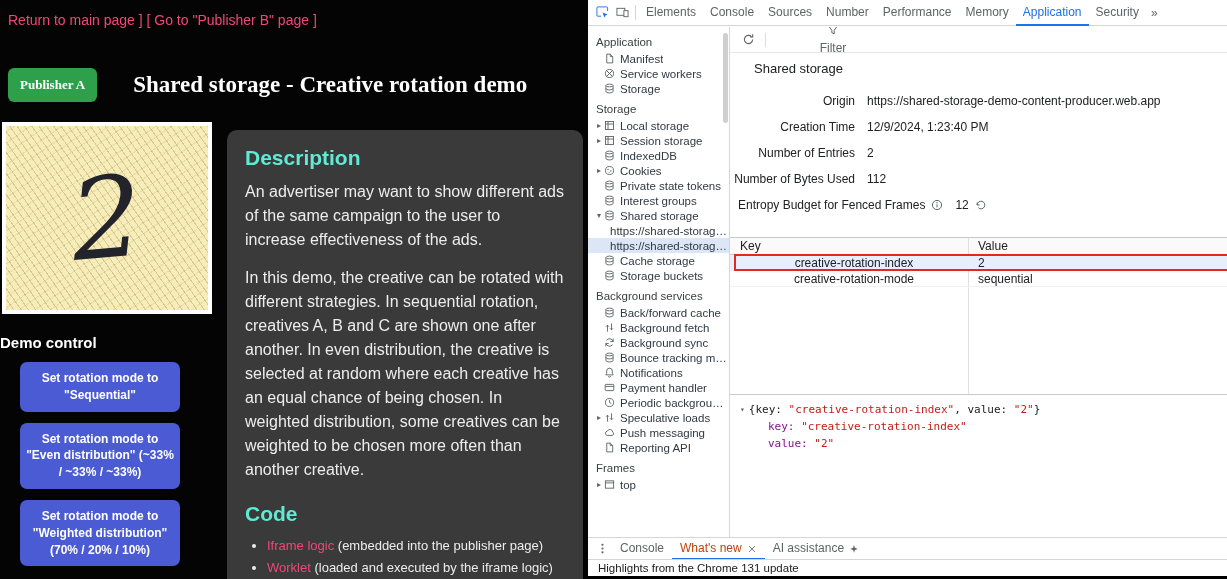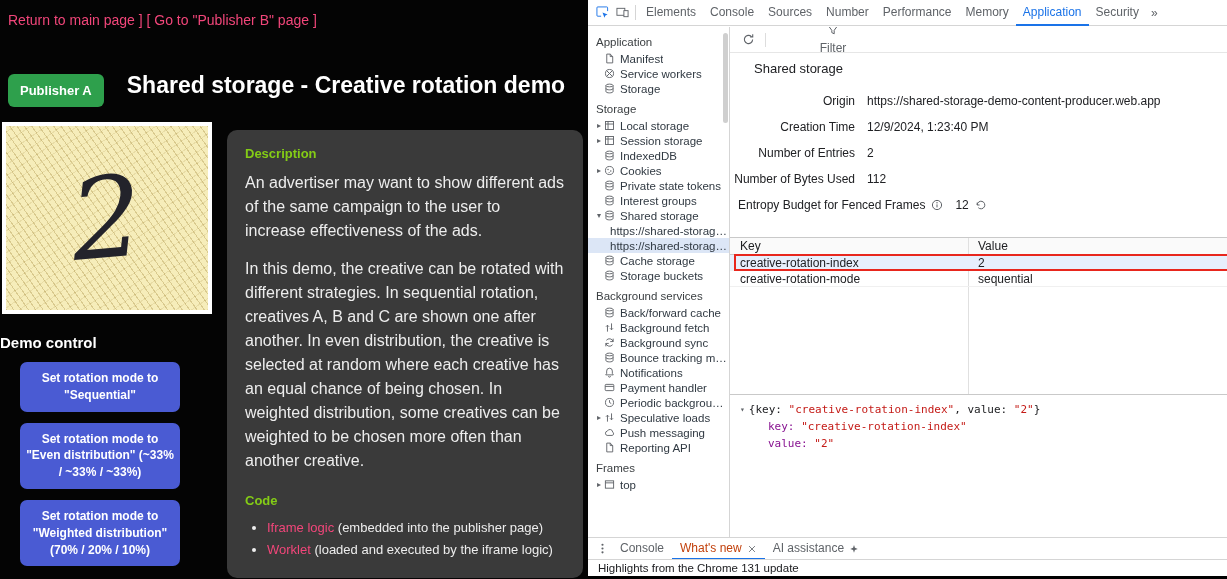--- a/index.html
+++ b/index.html
@@ -5,36 +5,36 @@
   * { box-sizing: border-box; }
   html,body { margin:0; padding:0; }
   body {
     width:1227px; height:579px; position:relative; overflow:hidden;
     background:#000; font-family:"Liberation Sans", sans-serif;
   }
 
   
   .demo-page { position:absolute; left:0; top:0; width:588px; height:579px; background:#040404; color:#fff; }
   .top-links { position:absolute; left:8px; top:12px; font-size:14px; color:#f2467a; cursor:pointer; white-space:nowrap; }
-  .header-row { position:absolute; left:8px; top:64px; display:flex; align-items:flex-end; gap:15px; }
+  .header-row { position:absolute; left:8px; top:64px; display:flex; align-items:center; gap:28px;font-family:Liberation Serif, serif; }
   .badge { background:#2ea04c; color:#fff; font-weight:bold; font-size:13px; padding:9px 12px; border-radius:6px; white-space:nowrap; }
   .page-title { margin:8px; font-size:23px; font-weight:bold; color:#fff; white-space:nowrap; }
   .creative { position:absolute; left:2px; top:122px; width:210px; height:192px; border:4px solid #fff;
     background-color:#f6edba;
     background-image:
       repeating-linear-gradient(55deg, rgba(150,120,40,.30) 0 1px, transparent 1px 6px),
       repeating-linear-gradient(-35deg, rgba(150,120,40,.14) 0 1px, transparent 1px 9px);
     display:flex; align-items:center; justify-content:center; }
   .creative-num { font-family:"DejaVu Serif", serif; font-style:italic; font-size:112px; line-height:1; color:#23232b; transform:rotate(-5deg); }
   .demo-heading { position:absolute; left:0; top:334px; width:212px; font-size:15px; font-weight:bold; }
   .demo-buttons { position:absolute; left:20px; top:362px; width:160px; display:flex; flex-direction:column; gap:11px; }
   .demo-btn { background:#4a5bd3; color:#fff; border:none; border-radius:7px; padding:8px 6px;
     font-family:inherit; font-size:12px; font-weight:bold; line-height:1.4; text-align:center; cursor:pointer; }
   .desc-panel { position:absolute; left:227px; top:130px; width:356px; min-height:390px; background:#3a3a3a; border-radius:10px; padding:16px 18px; }
-  .desc-panel h2 { margin:0 0 10px; font-size:13px; font-weight:bold; color:#84cc16; }
+  .desc-panel h2 { margin:0 0 10px; font-size:21px; font-weight:bold; color:#5eead4; }
   .desc-panel h2.code-h { margin-top:20px; }
   .desc-panel p { margin:0 0 14px; font-size:16px; line-height:1.5; color:#ededed; }
   .code-list { margin:0; padding-left:22px; font-size:13px; line-height:1.55; color:#ededed; }
   .code-list li { margin-bottom:2px; }
   .code-link { color:#f2467a; cursor:pointer; }
 
   
   .devtools { position:absolute; left:588px; top:0; width:764px; height:576px; background:#fff; color:#202124; font-size:12px; }
   .icn { display:inline-flex; align-items:center; justify-content:center; color:#5f6368; }
   .icn svg { width:12px; height:12px; display:block; }
@@ -78,21 +78,21 @@
   .meta-value { margin-left:12px; color:#202124; }
   .meta-row.wide .meta-label { width:auto; flex:none; text-align:left; margin-left:8px; }
   .meta-row .icn { margin-left:6px; cursor:pointer; }
 
   .ss-table { margin-top:19px; position:relative; height:158px; border-top:1px solid #c9c9c9; border-bottom:1px solid #c9c9c9; background:#fff; }
   .ss-table .colline { position:absolute; left:238px; top:0; bottom:0; width:1px; background:#e0e0e0; }
   .th-row { display:flex; height:17px; line-height:17px; border-bottom:1px solid #c9c9c9; background:#fafafa; color:#202124; }
   .th.key { width:238px; flex:none; padding-left:10px; }
   .th.val { padding-left:10px; }
   .tr { display:flex; height:16px; line-height:16px; position:relative; border-bottom:1px solid #f0f0f0; cursor:pointer; }
-  .tr .td.key { width:238px; flex:none; padding-left:10px; overflow:hidden; }
+  .tr .td.key { width:238px; flex:none; padding-left:10px; overflow:hidden;text-align:center; }
   .tr .td.val { padding-left:10px; }
   .tr.selected { background:#e7effc; }
   .annot { position:absolute; left:4px; right:10px; top:-1px; bottom:-1px; border:2px solid #e8261d; pointer-events:none; }
 
   .ss-preview { padding:8px 10px; font-family:"DejaVu Sans Mono", monospace; font-size:11px; color:#202124; }
   .pv-summary { display:flex; align-items:flex-start; gap:4px; cursor:pointer; }
   .pv-arrow { font-size:8px; color:#5f6368; margin-top:2px; }
   .pv-str { color:#c41a16; }
   .pv-line { padding-left:28px; margin-top:4px; }
   .pv-name { color:#881391; }

